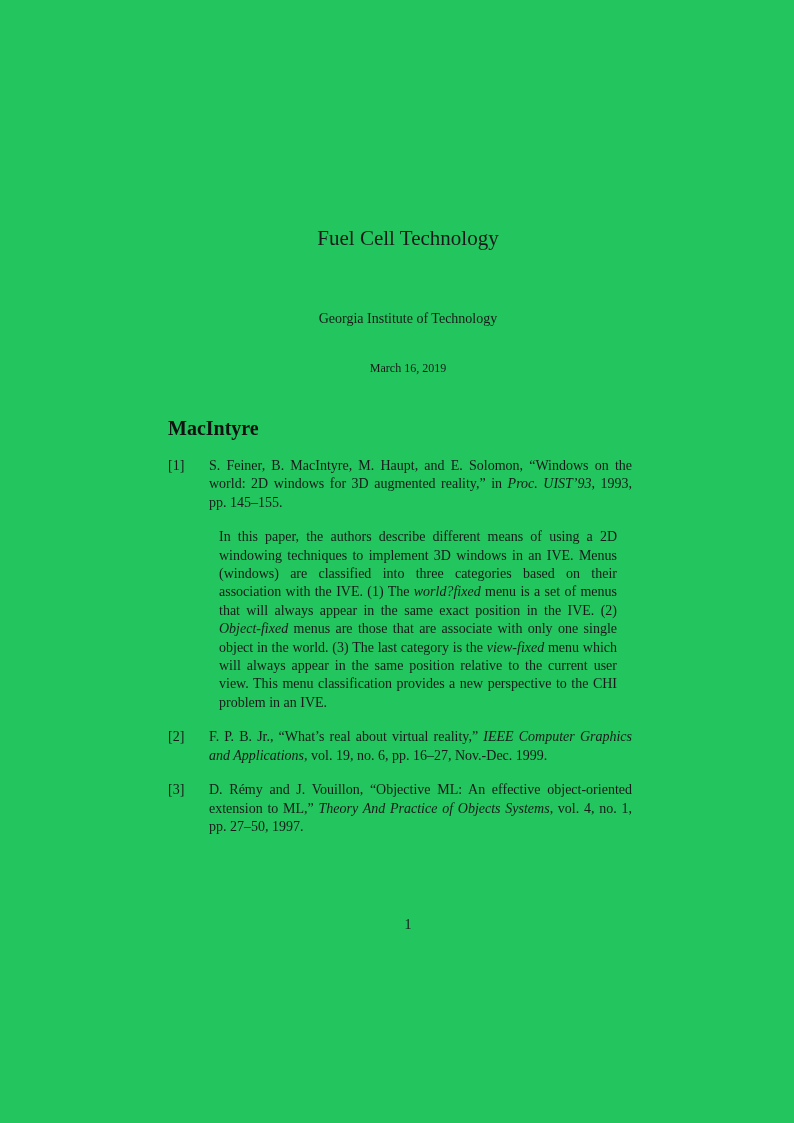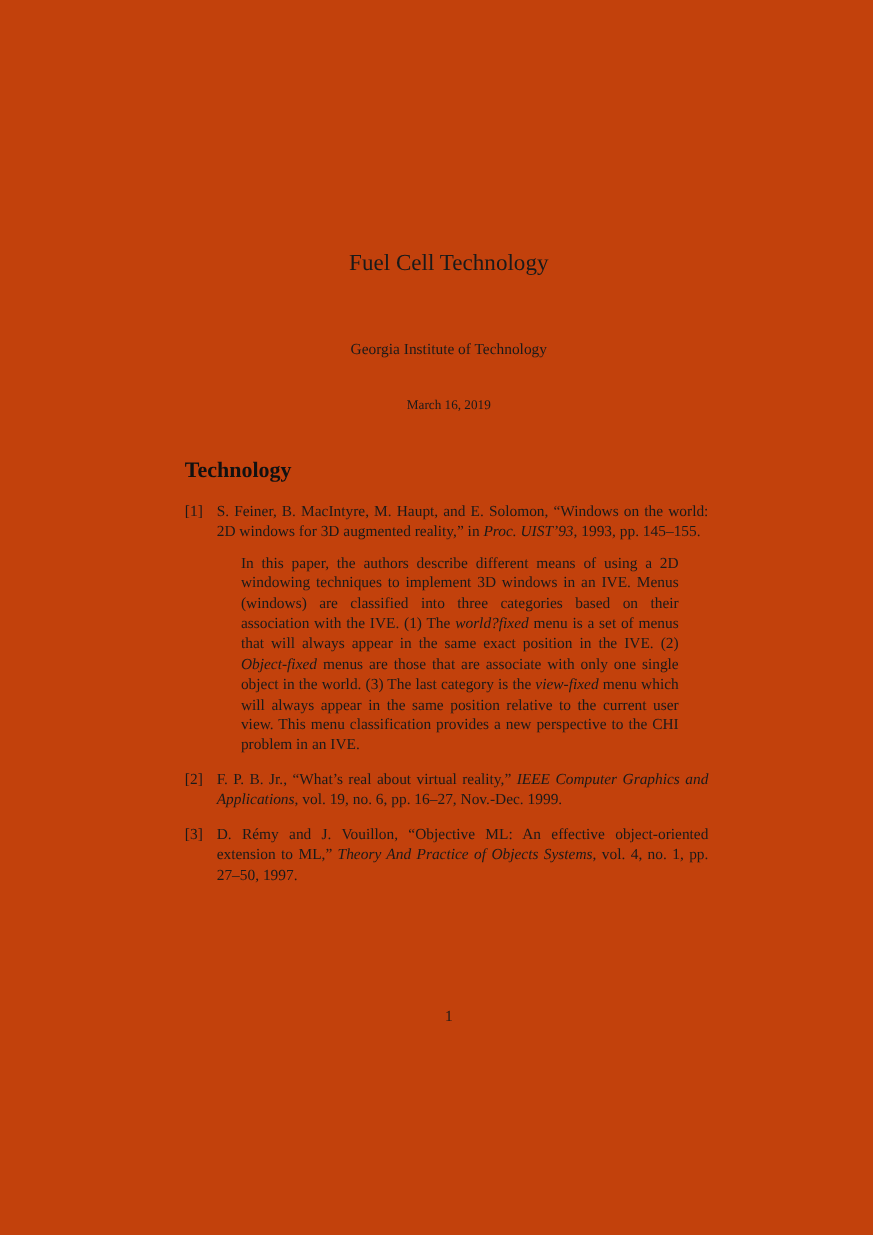--- a/index.html
+++ b/index.html
@@ -4,21 +4,21 @@
 <style>
   html, body {
     margin: 0;
     padding: 0;
     background: #ffffff;
   }
   .page {
     position: relative;
     width: 794px;
     height: 1123px;
-    background: #c2410c;
+    background: #22c55e;
     font-family: "Liberation Serif", "DejaVu Serif", serif;
     color: #1a1a1a;
     overflow: hidden;
   }
   .centered-col {
     position: absolute;
     left: 168px;
     width: 480px;
     text-align: center;
   }
@@ -59,21 +59,21 @@
     position: relative;
     padding-left: 25px;
     margin-bottom: 13px;
   }
   .ref-label {
     position: absolute;
     left: 0;
     top: 0;
   }
   .ref-citation {
-    margin: 4px;
+    margin: 16px;
     text-align: justify;
   }
   .ref-annotation {
     margin: 10px 31px 0 26px;
     text-align: justify;
   }
   .venue, .emph {
     font-style: italic;
   }
   .page-number {
@@ -95,21 +95,21 @@
 
 
   <div class="centered-col author-block">
     <div>Georgia Institute of Technology</div>
   </div>
 
   <div class="centered-col date-line">March 16, 2019</div>
 
   <div class="references-section">
 
-    <h2 class="section-heading">Technology</h2>
+    <h2 class="section-heading">MacIntyre</h2>
 
     <div class="ref-item">
       <span class="ref-label">[1]</span>
       <p class="ref-citation"><span>S. Feiner, B. MacIntyre, M. Haupt, and E. Solomon, “Windows on the world: 2D windows for 3D augmented reality,” in </span><i class="venue">Proc. UIST’93</i><span>, 1993, pp. 145–155.</span></p>
       <p class="ref-annotation"><span>In this paper, the authors describe different means of using a 2D windowing techniques to implement 3D windows in an IVE. Menus (windows) are classified into three categories based on their association with the IVE. (1) The </span><i class="emph">world?fixed</i><span> menu is a set of menus that will always appear in the same exact position in the IVE. (2) </span><i class="emph">Object-fixed</i><span> menus are those that are associate with only one single object in the world. (3) The last category is the </span><i class="emph">view-fixed</i><span> menu which will always appear in the same position relative to the current user view. This menu classification provides a new perspective to the CHI problem in an IVE.</span></p>
     </div>
 
     <div class="ref-item">
       <span class="ref-label">[2]</span>
       <p class="ref-citation"><span>F. P. B. Jr., “What’s real about virtual reality,” </span><i class="venue">IEEE Computer Graphics and Applications</i><span>, vol. 19, no. 6, pp. 16–27, Nov.-Dec. 1999.</span></p>

